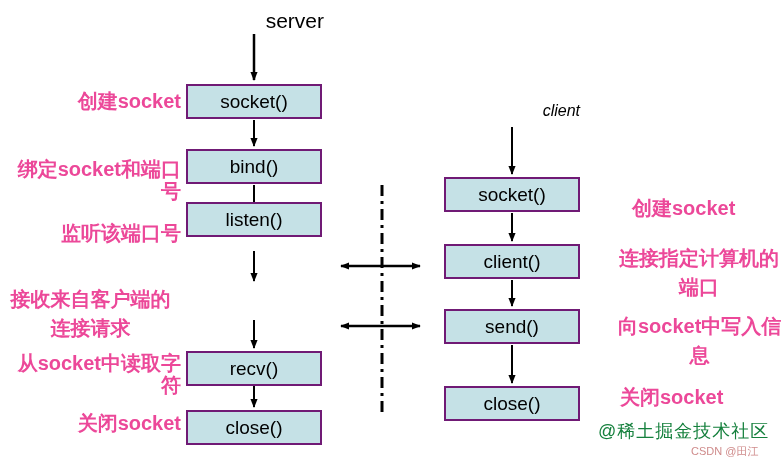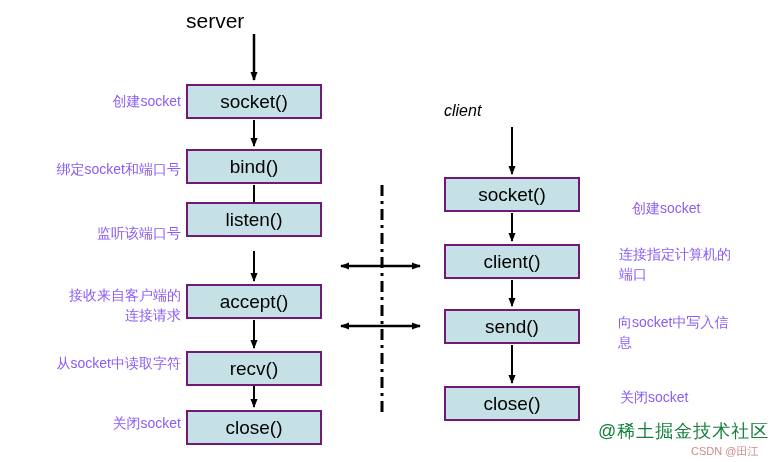--- a/index.html
+++ b/index.html
@@ -11,30 +11,30 @@
   }
   .overlay { position:absolute; left:0; top:0; width:783px; height:462px; }
   .box {
     position:absolute; width:136px; height:35px;
     background:#c5e1e6; border:2px solid #701a75;
     display:flex; align-items:center; justify-content:center;
     font-size:19px; color:#000; z-index:2;
   }
   .box-left  { left:186px; }
   .box-right { left:444px; }
-  .title { position:absolute; text-align:left; color:#000; z-index:2; }
+  .title { position:absolute; text-align:right; color:#000; z-index:2; }
   .title-server { left:186px; width:138px; top:9px;  font-size:21px; }
   .title-client { left:444px; width:136px; top:102px; font-size:16px;font-style:italic; }
   .lbl {
-    position:absolute; font-size:14px; line-height:22px;
-    white-space:pre-line; color:#8b5cf6; z-index:2;
+    position:absolute; font-size:20px; line-height:22px;
+    white-space:pre-line; color:#ec4899; z-index:2;font-weight:bold;
   }
   .lbl-left  { left:0; width:181px; text-align:right; }
   .lbl-right { text-align:left; }
-  .two-line  { line-height:20px; }
+  .two-line  { line-height:29px;text-align:center; }
   .wm-gray {
     position:absolute; left:598px; top:419px; font-size:18px;
     color:#15803d; letter-spacing:1px; z-index:1;
   }
   .wm-red {
     position:absolute; left:691px; top:444px; font-size:11px;
     color:#cf8b8b; z-index:1;
   }
 </style>
 </head>
@@ -66,21 +66,20 @@
 
     <path d="M382,185 V415" stroke="#000" stroke-width="3" fill="none" stroke-dasharray="11 5 3 5"></path>
   </svg>
 
   <div class="title title-server">server</div>
   <div class="title title-client">client</div>
 
   <div class="box box-left" style="top:84px">socket()</div>
   <div class="box box-left" style="top:149px">bind()</div>
   <div class="box box-left" style="top:202px">listen()</div>
-  <div class="box box-left" style="top:284px">accept()</div>
   <div class="box box-left" style="top:351px">recv()</div>
   <div class="box box-left" style="top:410px">close()</div>
 
   <div class="lbl lbl-left" style="top:90px">创建socket</div>
   <div class="lbl lbl-left" style="top:158px">绑定socket和端口号</div>
   <div class="lbl lbl-left" style="top:222px">监听该端口号</div>
   <div class="lbl lbl-left two-line" style="top:285px">接收来自客户端的
 连接请求</div>
   <div class="lbl lbl-left" style="top:352px">从socket中读取字符</div>
   <div class="lbl lbl-left" style="top:412px">关闭socket</div>

